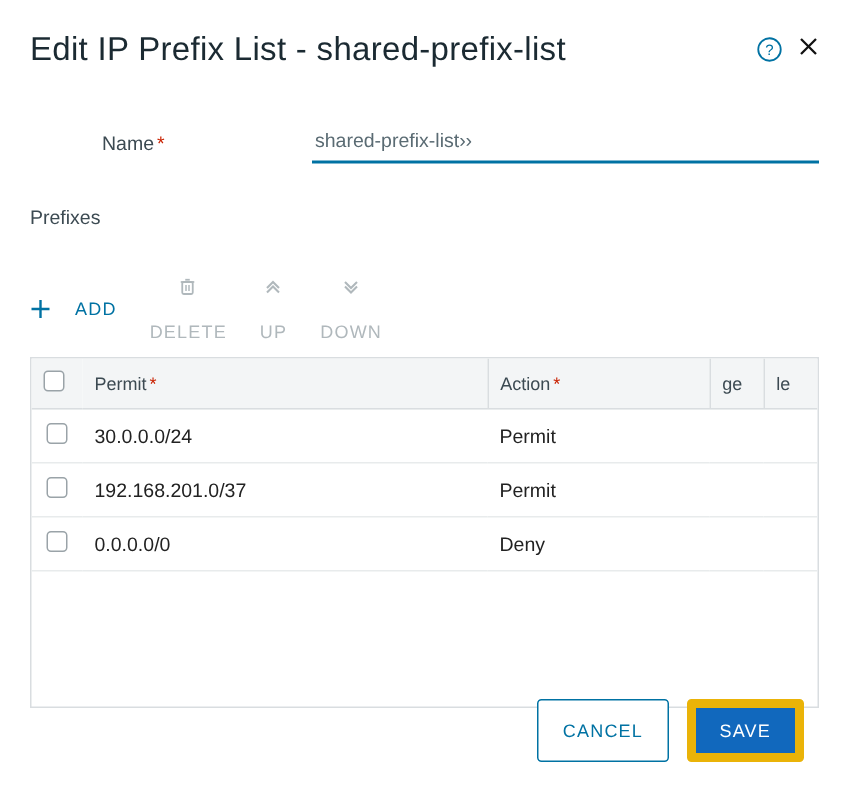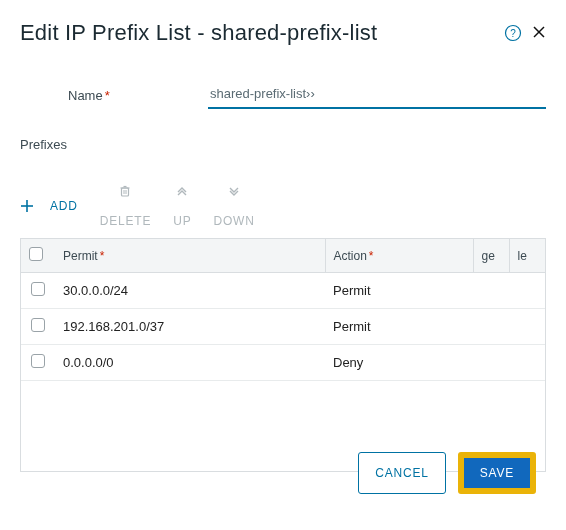--- a/index.html
+++ b/index.html
@@ -118,21 +118,21 @@
   }
   .prefix-table tbody td.chk { text-align:center; }
   .chkbox {
     width:14px; height:14px; display:inline-block;
     border:1px solid #9aa3a8; border-radius:3px; background:#fff;
     cursor:pointer;
   }
   .footer {
     position: absolute;
     right: 30px;
-    bottom: 36px;
+    bottom: 22px;
     display: flex;
     gap: 12px;
   }
   .btn {
     font-size: 12px;
     letter-spacing: 0.8px;
     padding: 8px 16px;
     border-radius: 3px;
     cursor: pointer;
   }

